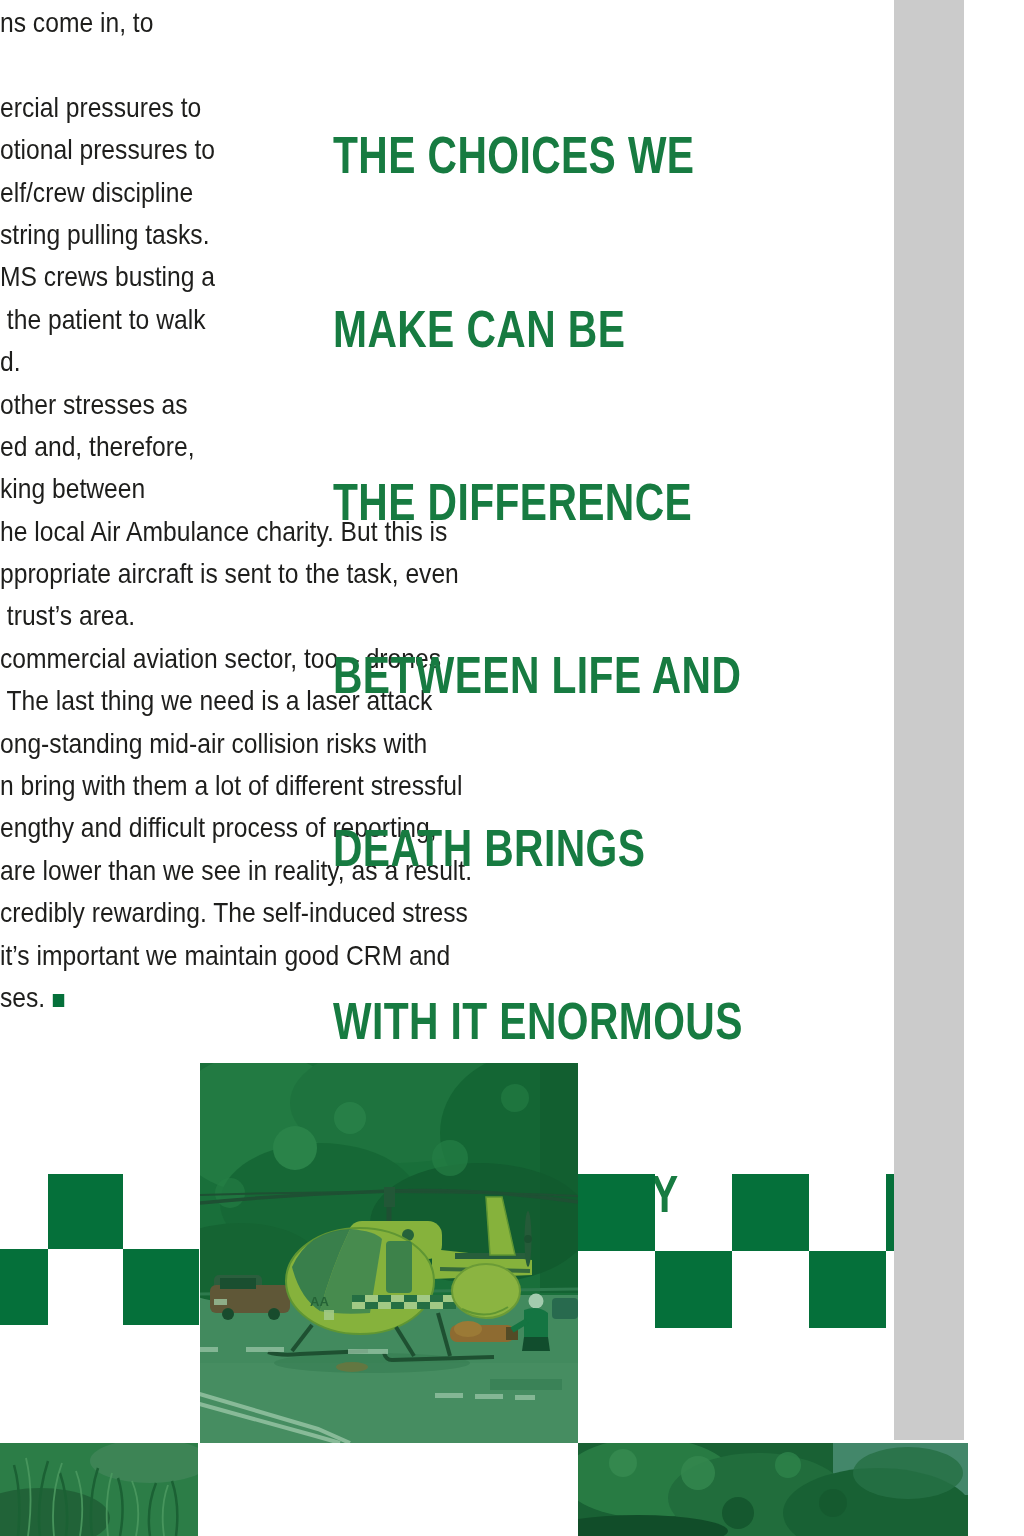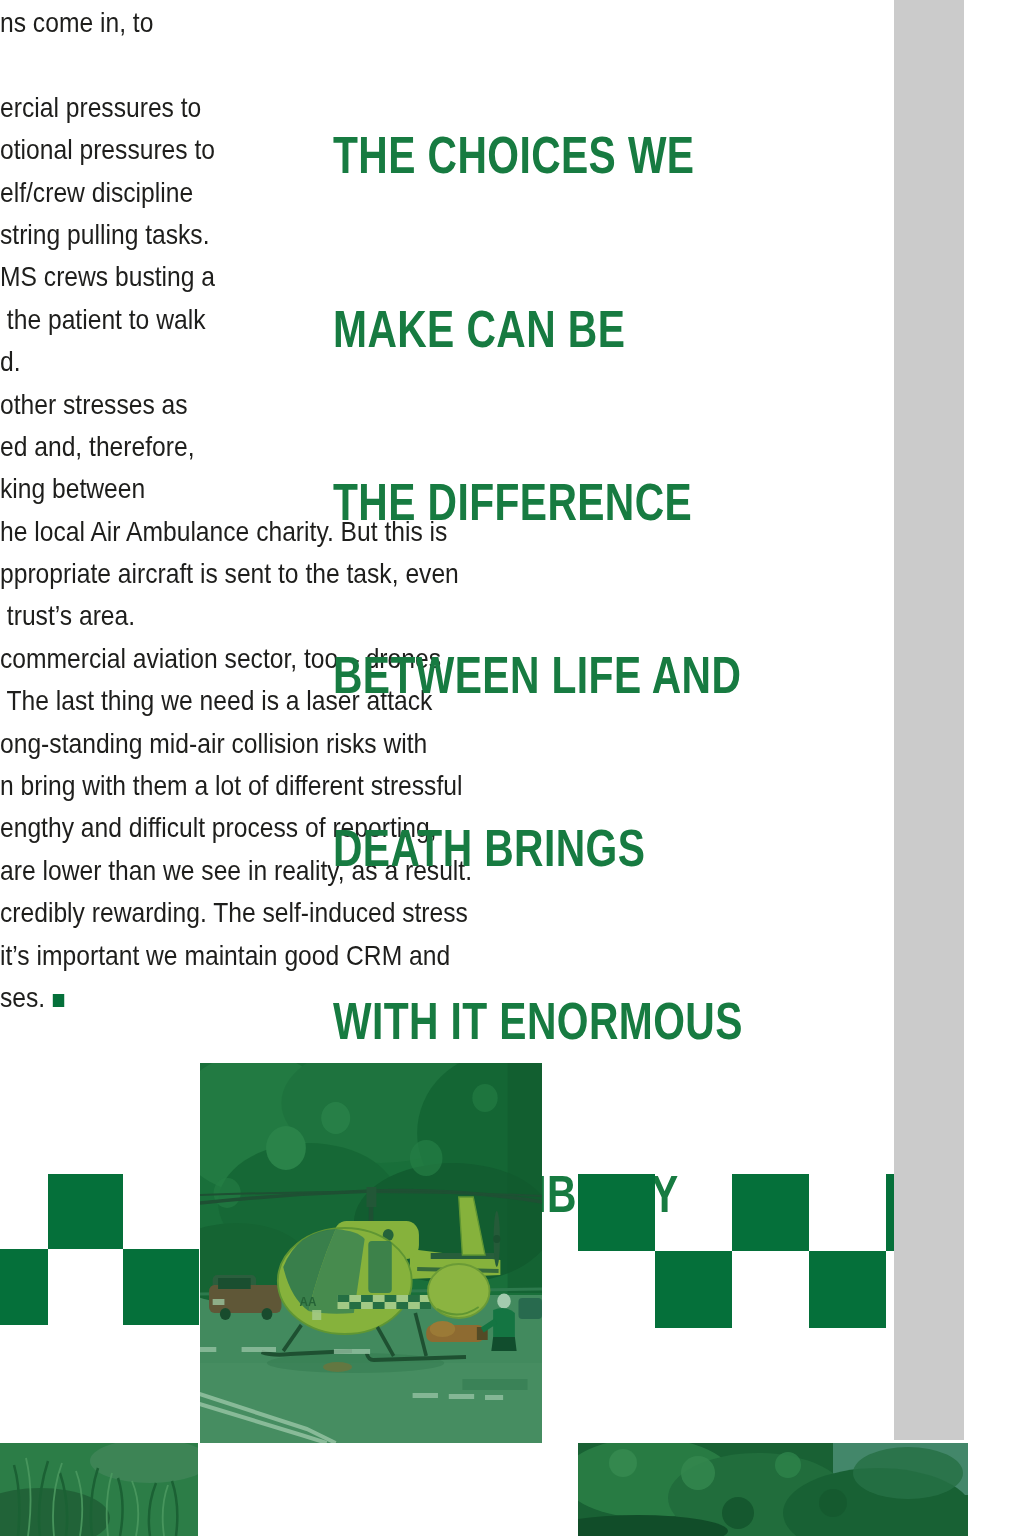--- a/index.html
+++ b/index.html
@@ -27,21 +27,21 @@
     transform:scaleX(0.80);transform-origin:top left;
     letter-spacing:0.5px;white-space:pre;
   }
   
   .sq{position:absolute;background:var(--checker_green,#05703A);}
   
   .gray-bar{position:absolute;left:894px;top:0;width:70px;height:1440px;background:var(--gray_bar,#CBCBCB);z-index:5;}
   
   .photo{position:absolute;overflow:hidden;z-index:3;}
   .photo svg{display:block;width:100%;height:100%;}
-  #heli-photo{left:200px;top:1063px;width:342px;height:380px;}
+  #heli-photo{left:200px;top:1063px;width:378px;height:380px;}
   #grass-photo{left:0;top:1443px;width:198px;height:93px;}
   #trees-photo{left:578px;top:1443px;width:390px;height:93px;}
 </style>
 </head>
 <body>
 
 <div class="page">
 
   <div class="body-text">
     <div class="bline">ns come in, to</div>

